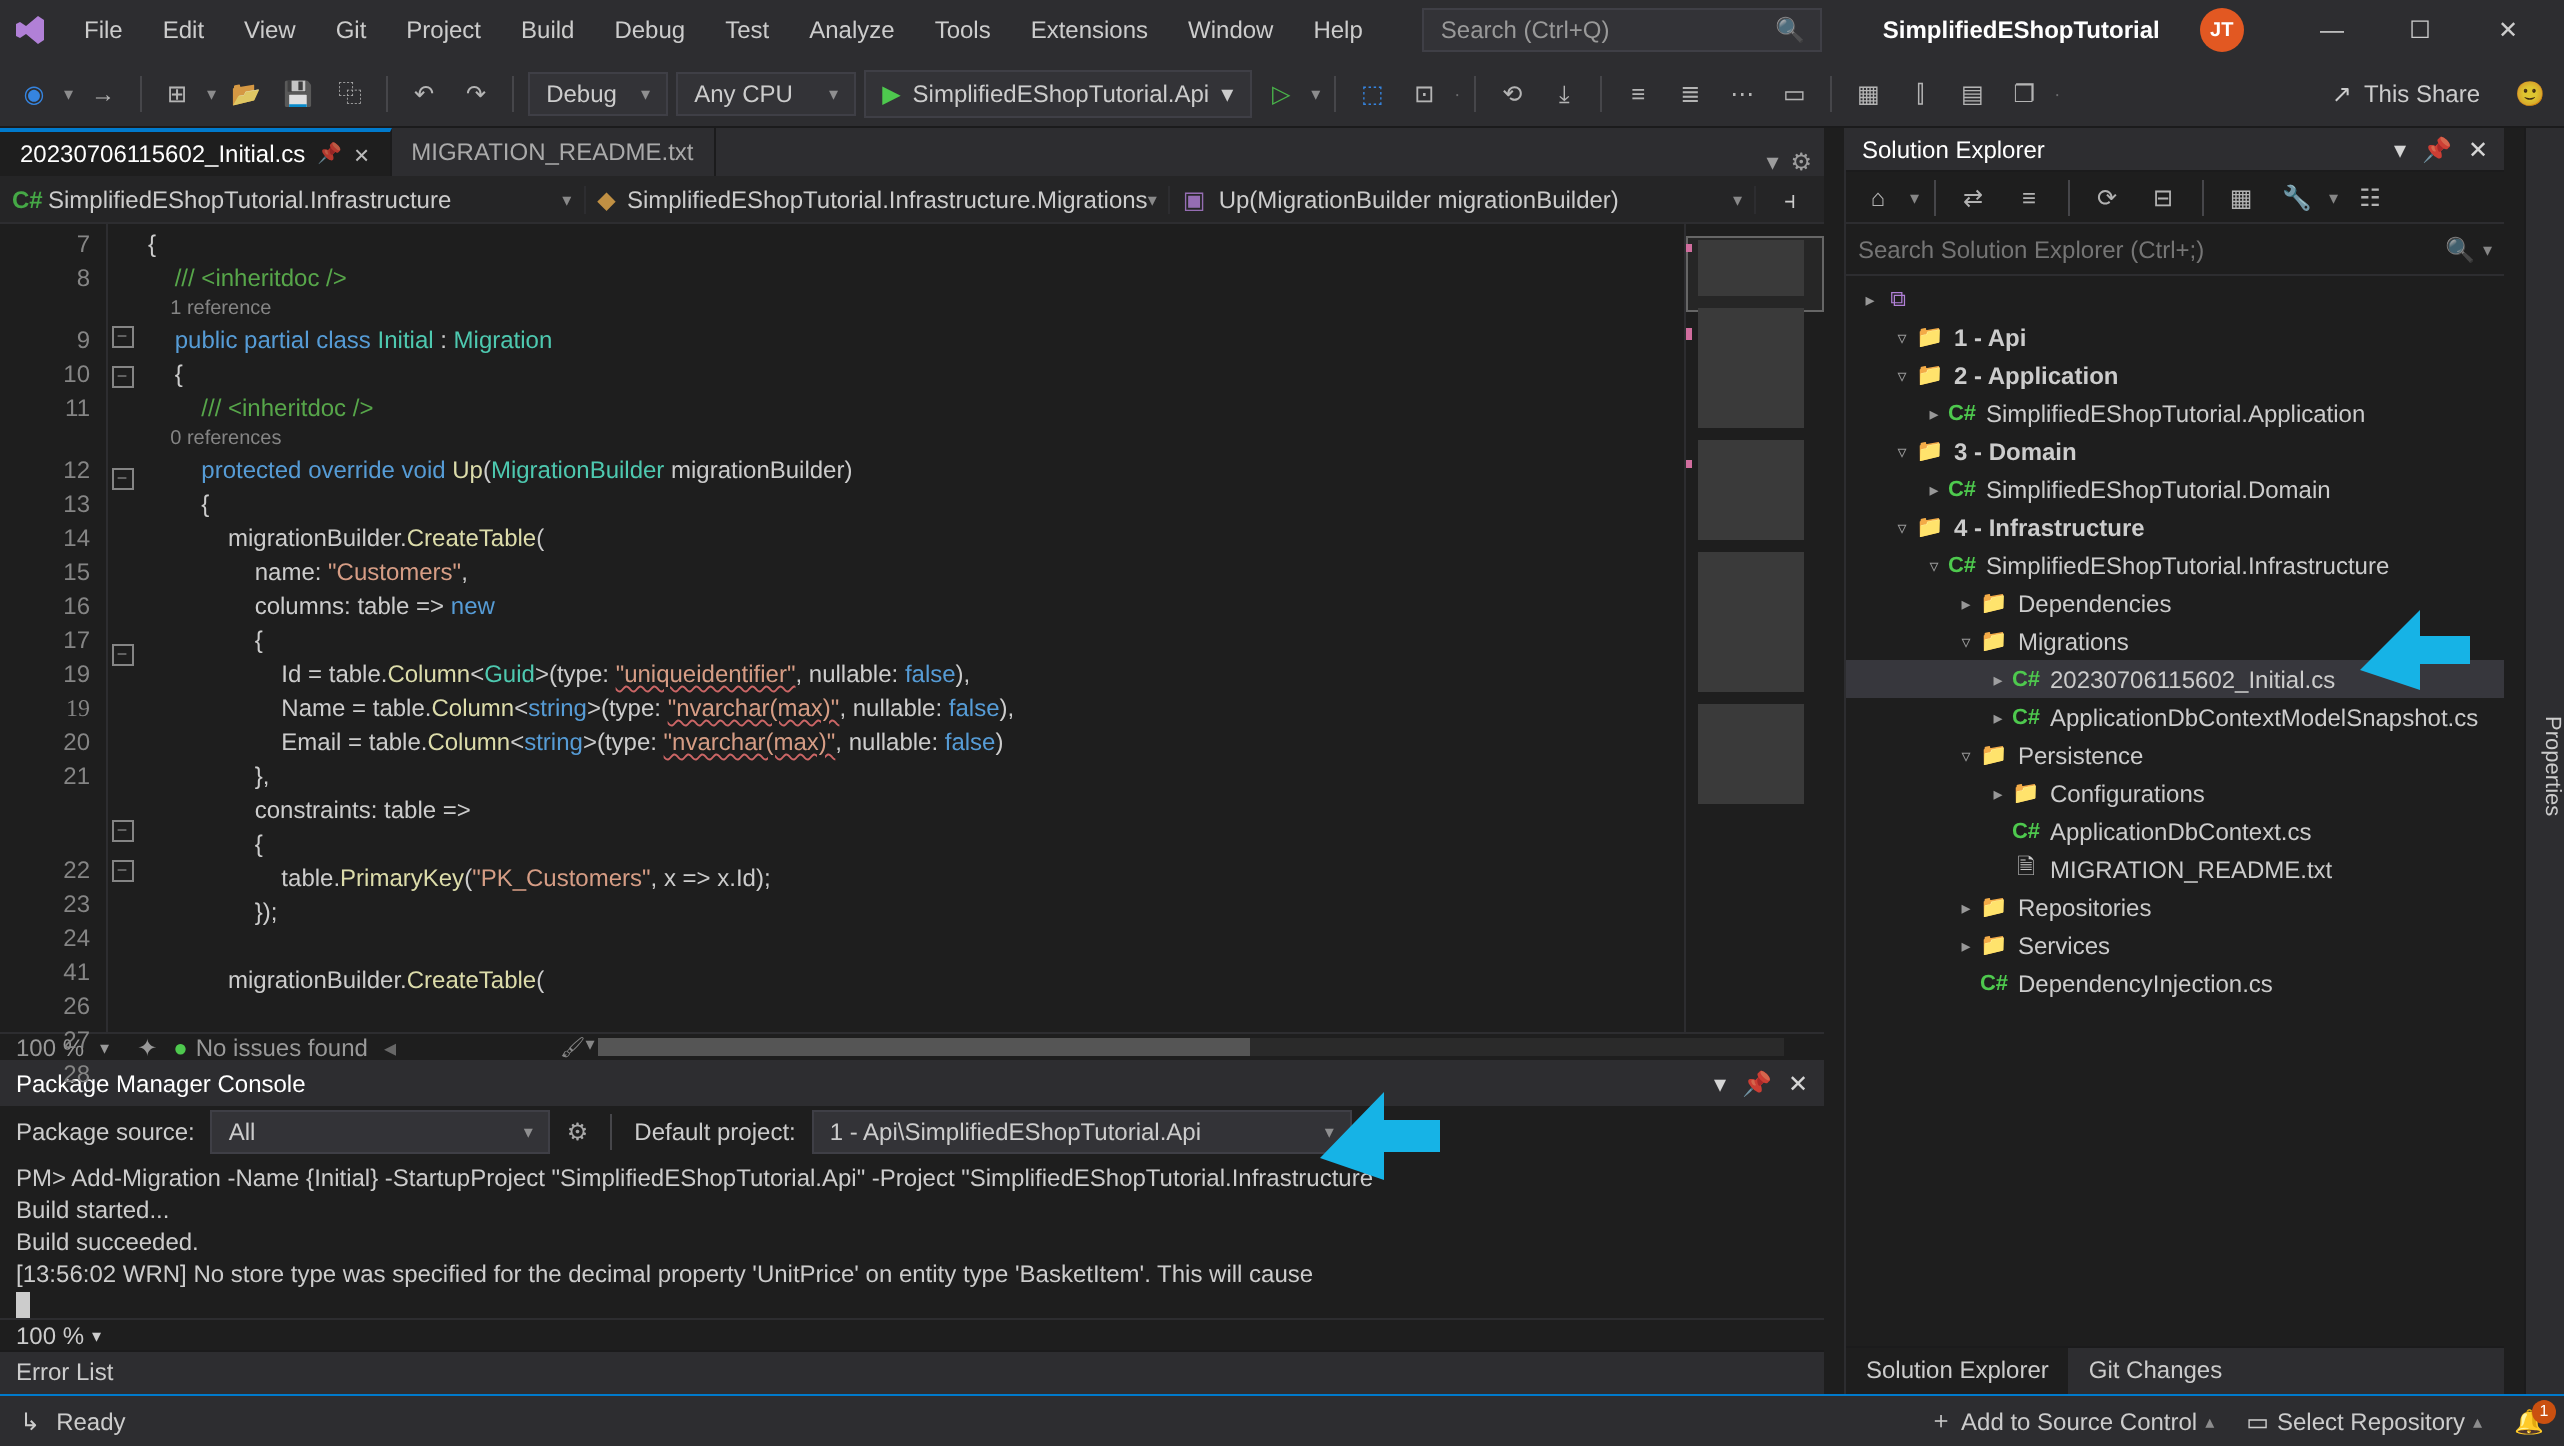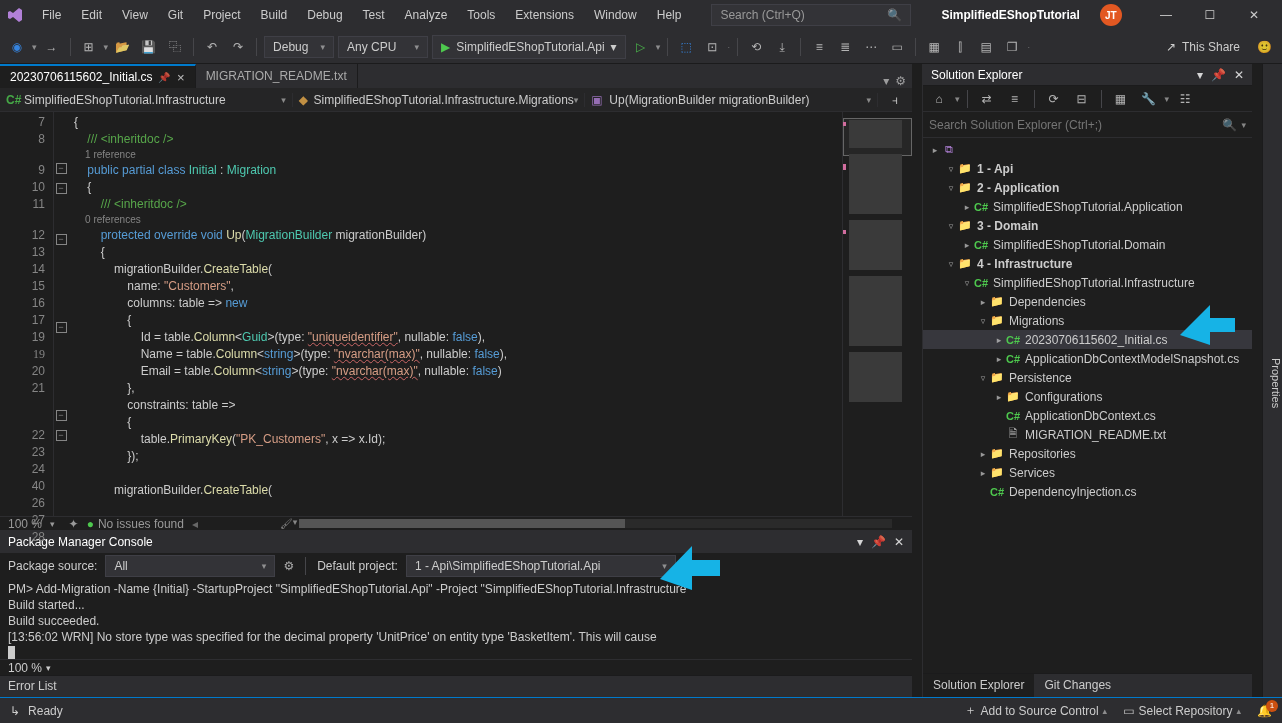--- a/index.html
+++ b/index.html
@@ -236,21 +236,21 @@
           <div style="height: 17px;">15</div>
           <div style="height: 17px;">16</div>
           <div style="height: 17px;">17</div>
           <div style="height: 17px;">19</div>
           <div style="height: 17px; font-family: Liberation Serif, serif;">19</div>
           <div style="height: 17px;">20</div>
           <div style="height: 17px;">21</div>
           <div style="height: 17px; margin-top: 30px;">22</div>
           <div style="height: 17px;">23</div>
           <div style="height: 17px;">24</div>
-          <div style="height: 17px;">40</div>
+          <div style="height: 17px;">41</div>
           <div style="height: 17px;">26</div>
           <div style="height: 17px;">27</div>
           <div style="height: 17px;">28</div>
         </div>
       <div class="fold-col" id="fold-col">
           <div style="height: 17px;"></div>
           <div style="height: 17px;"></div>
           <div style="height: 14px;"></div>
           <div style="height: 17px;">
             <div class="fold-box">−</div>

